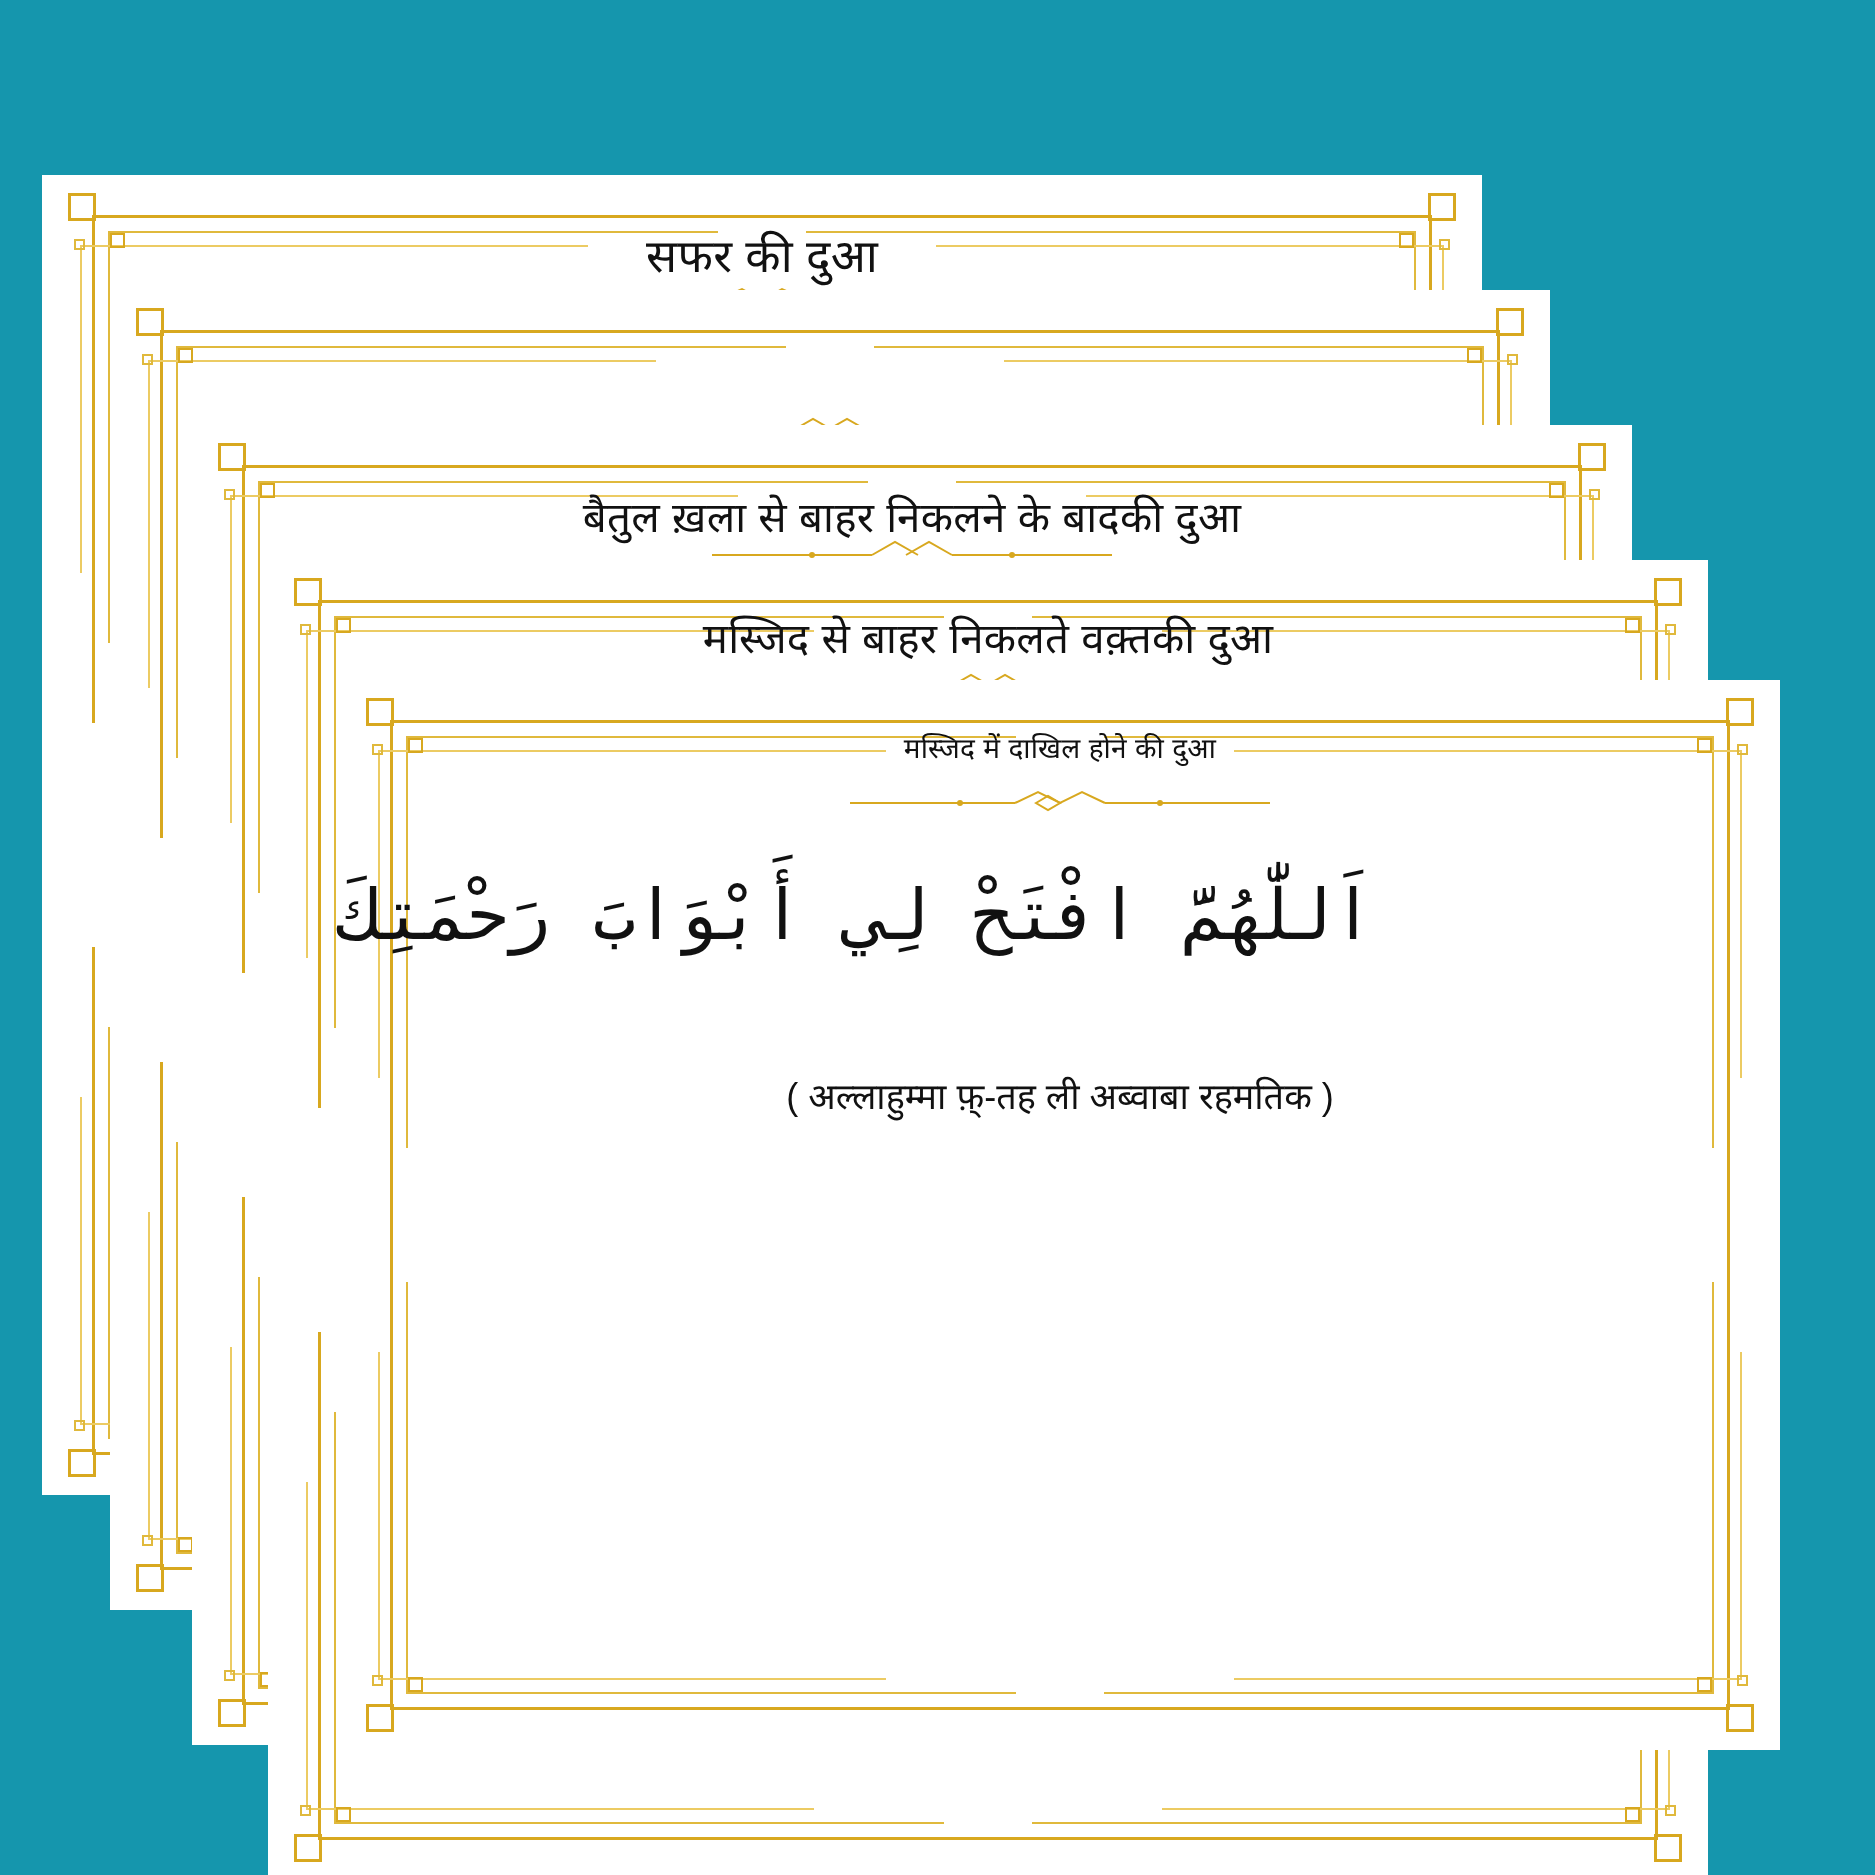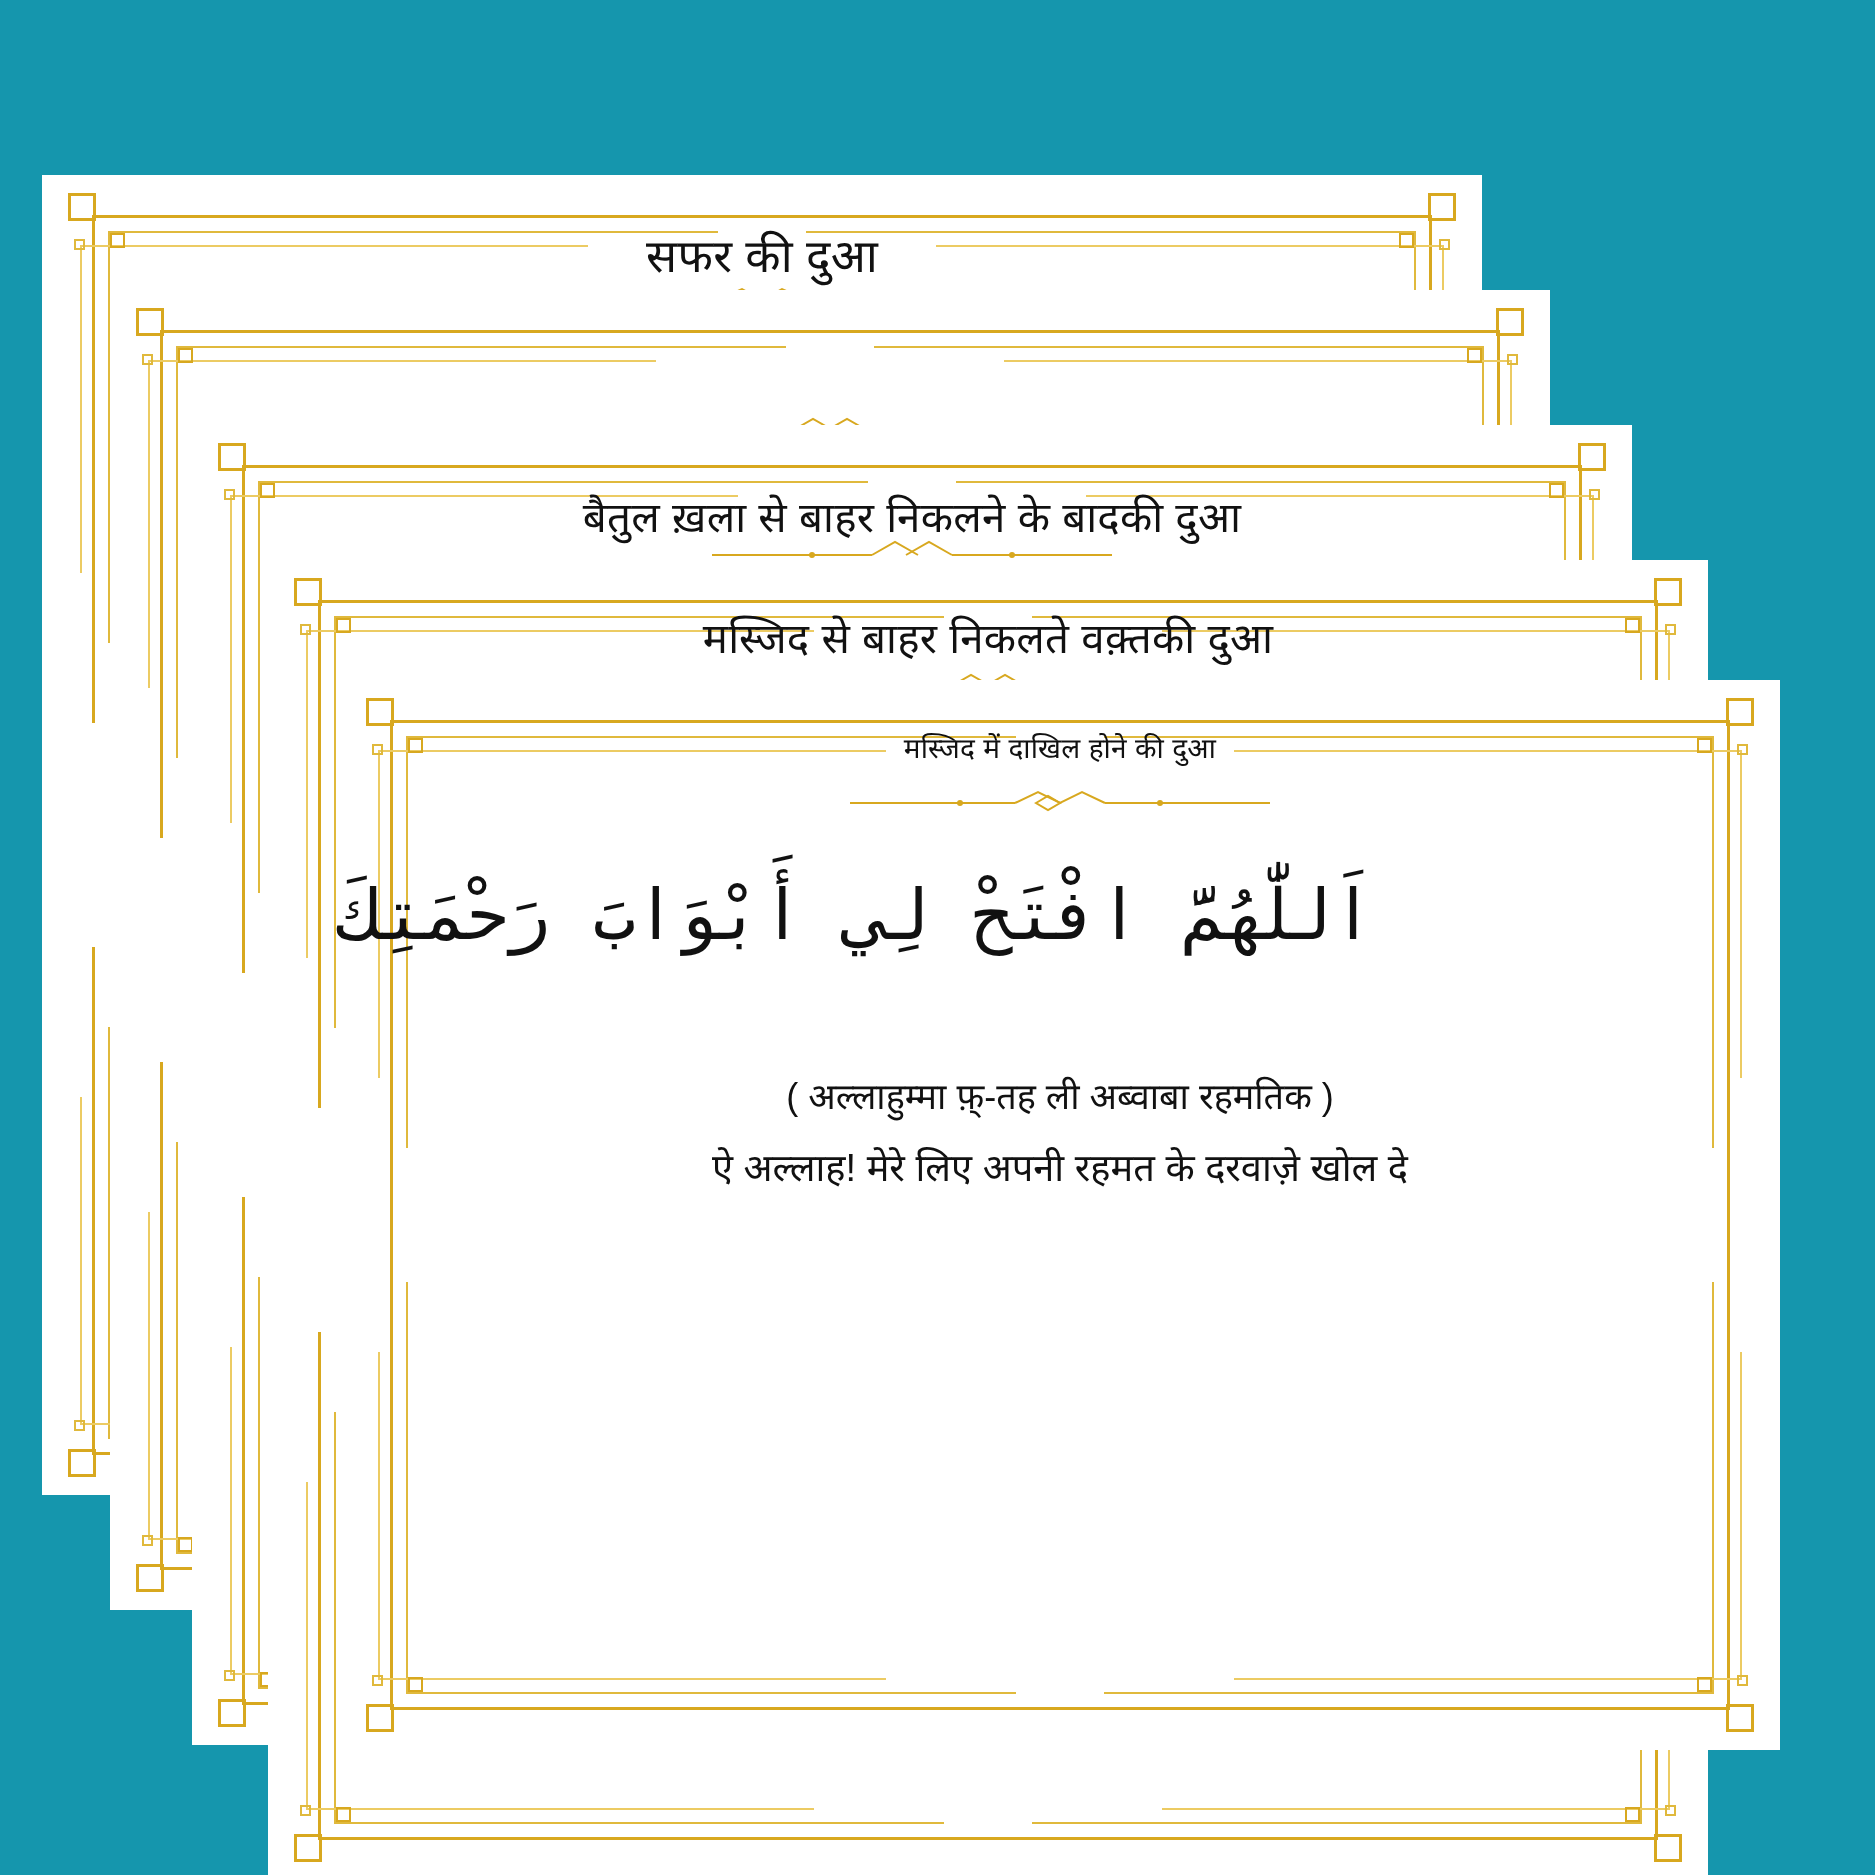--- a/index.html
+++ b/index.html
@@ -414,16 +414,15 @@
           <line x1="265" y1="17" x2="430" y2="17"></line>
           <path d="M175 17 L198 6 L220 17 L242 6 L265 17"></path>
           <path d="M196 17 l12 -7 l12 7 l-12 7 z"></path>
           <circle cx="120" cy="17" r="2" fill="#d8a81f"></circle>
           <circle cx="320" cy="17" r="2" fill="#d8a81f"></circle>
         </g>
       </svg>
     </div>
     <div class="arabic">اَللّٰهُمَّ افْتَحْ لِي أَبْوَابَ رَحْمَتِكَ</div>
     <div class="translit">( अल्लाहुम्मा फ़्-तह ली अब्वाबा रहमतिक )</div>
-    <div class="meaning">ऐ अल्लाह! मेरे लिए अपनी रहमत के दरवाज़े खोल दे</div>
   </div>
 
 </div>
 
 </body></html>

